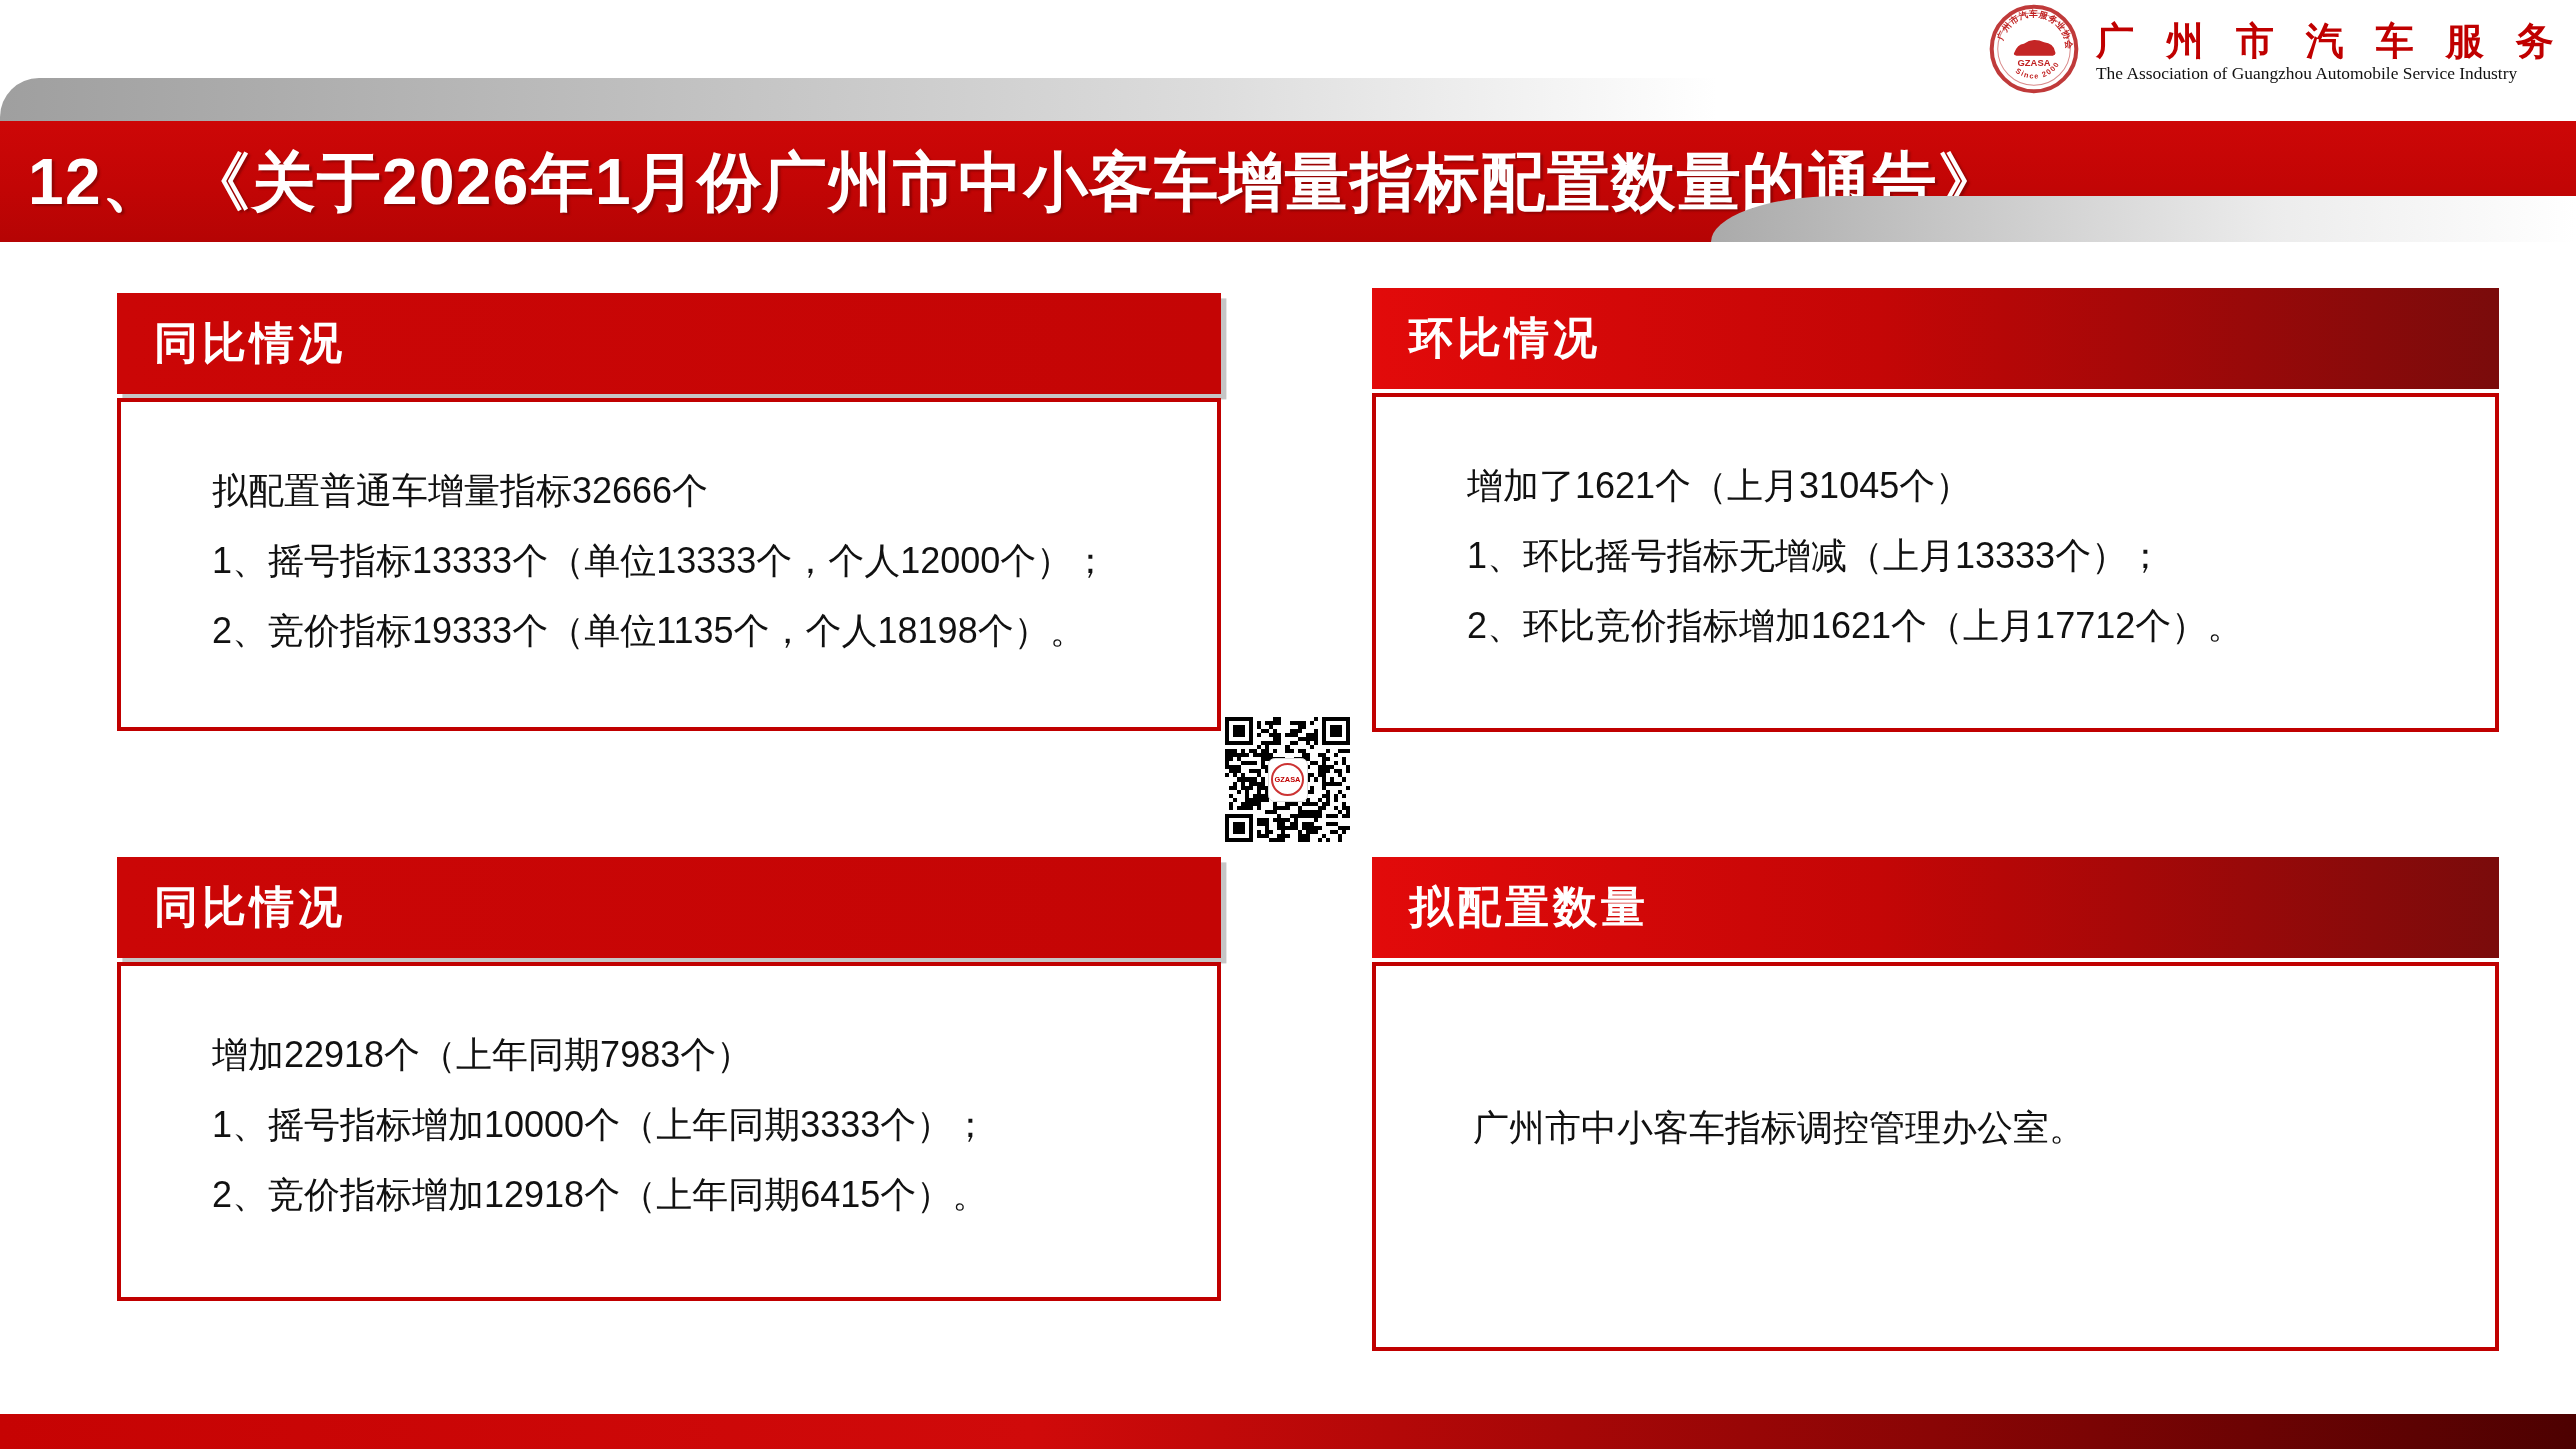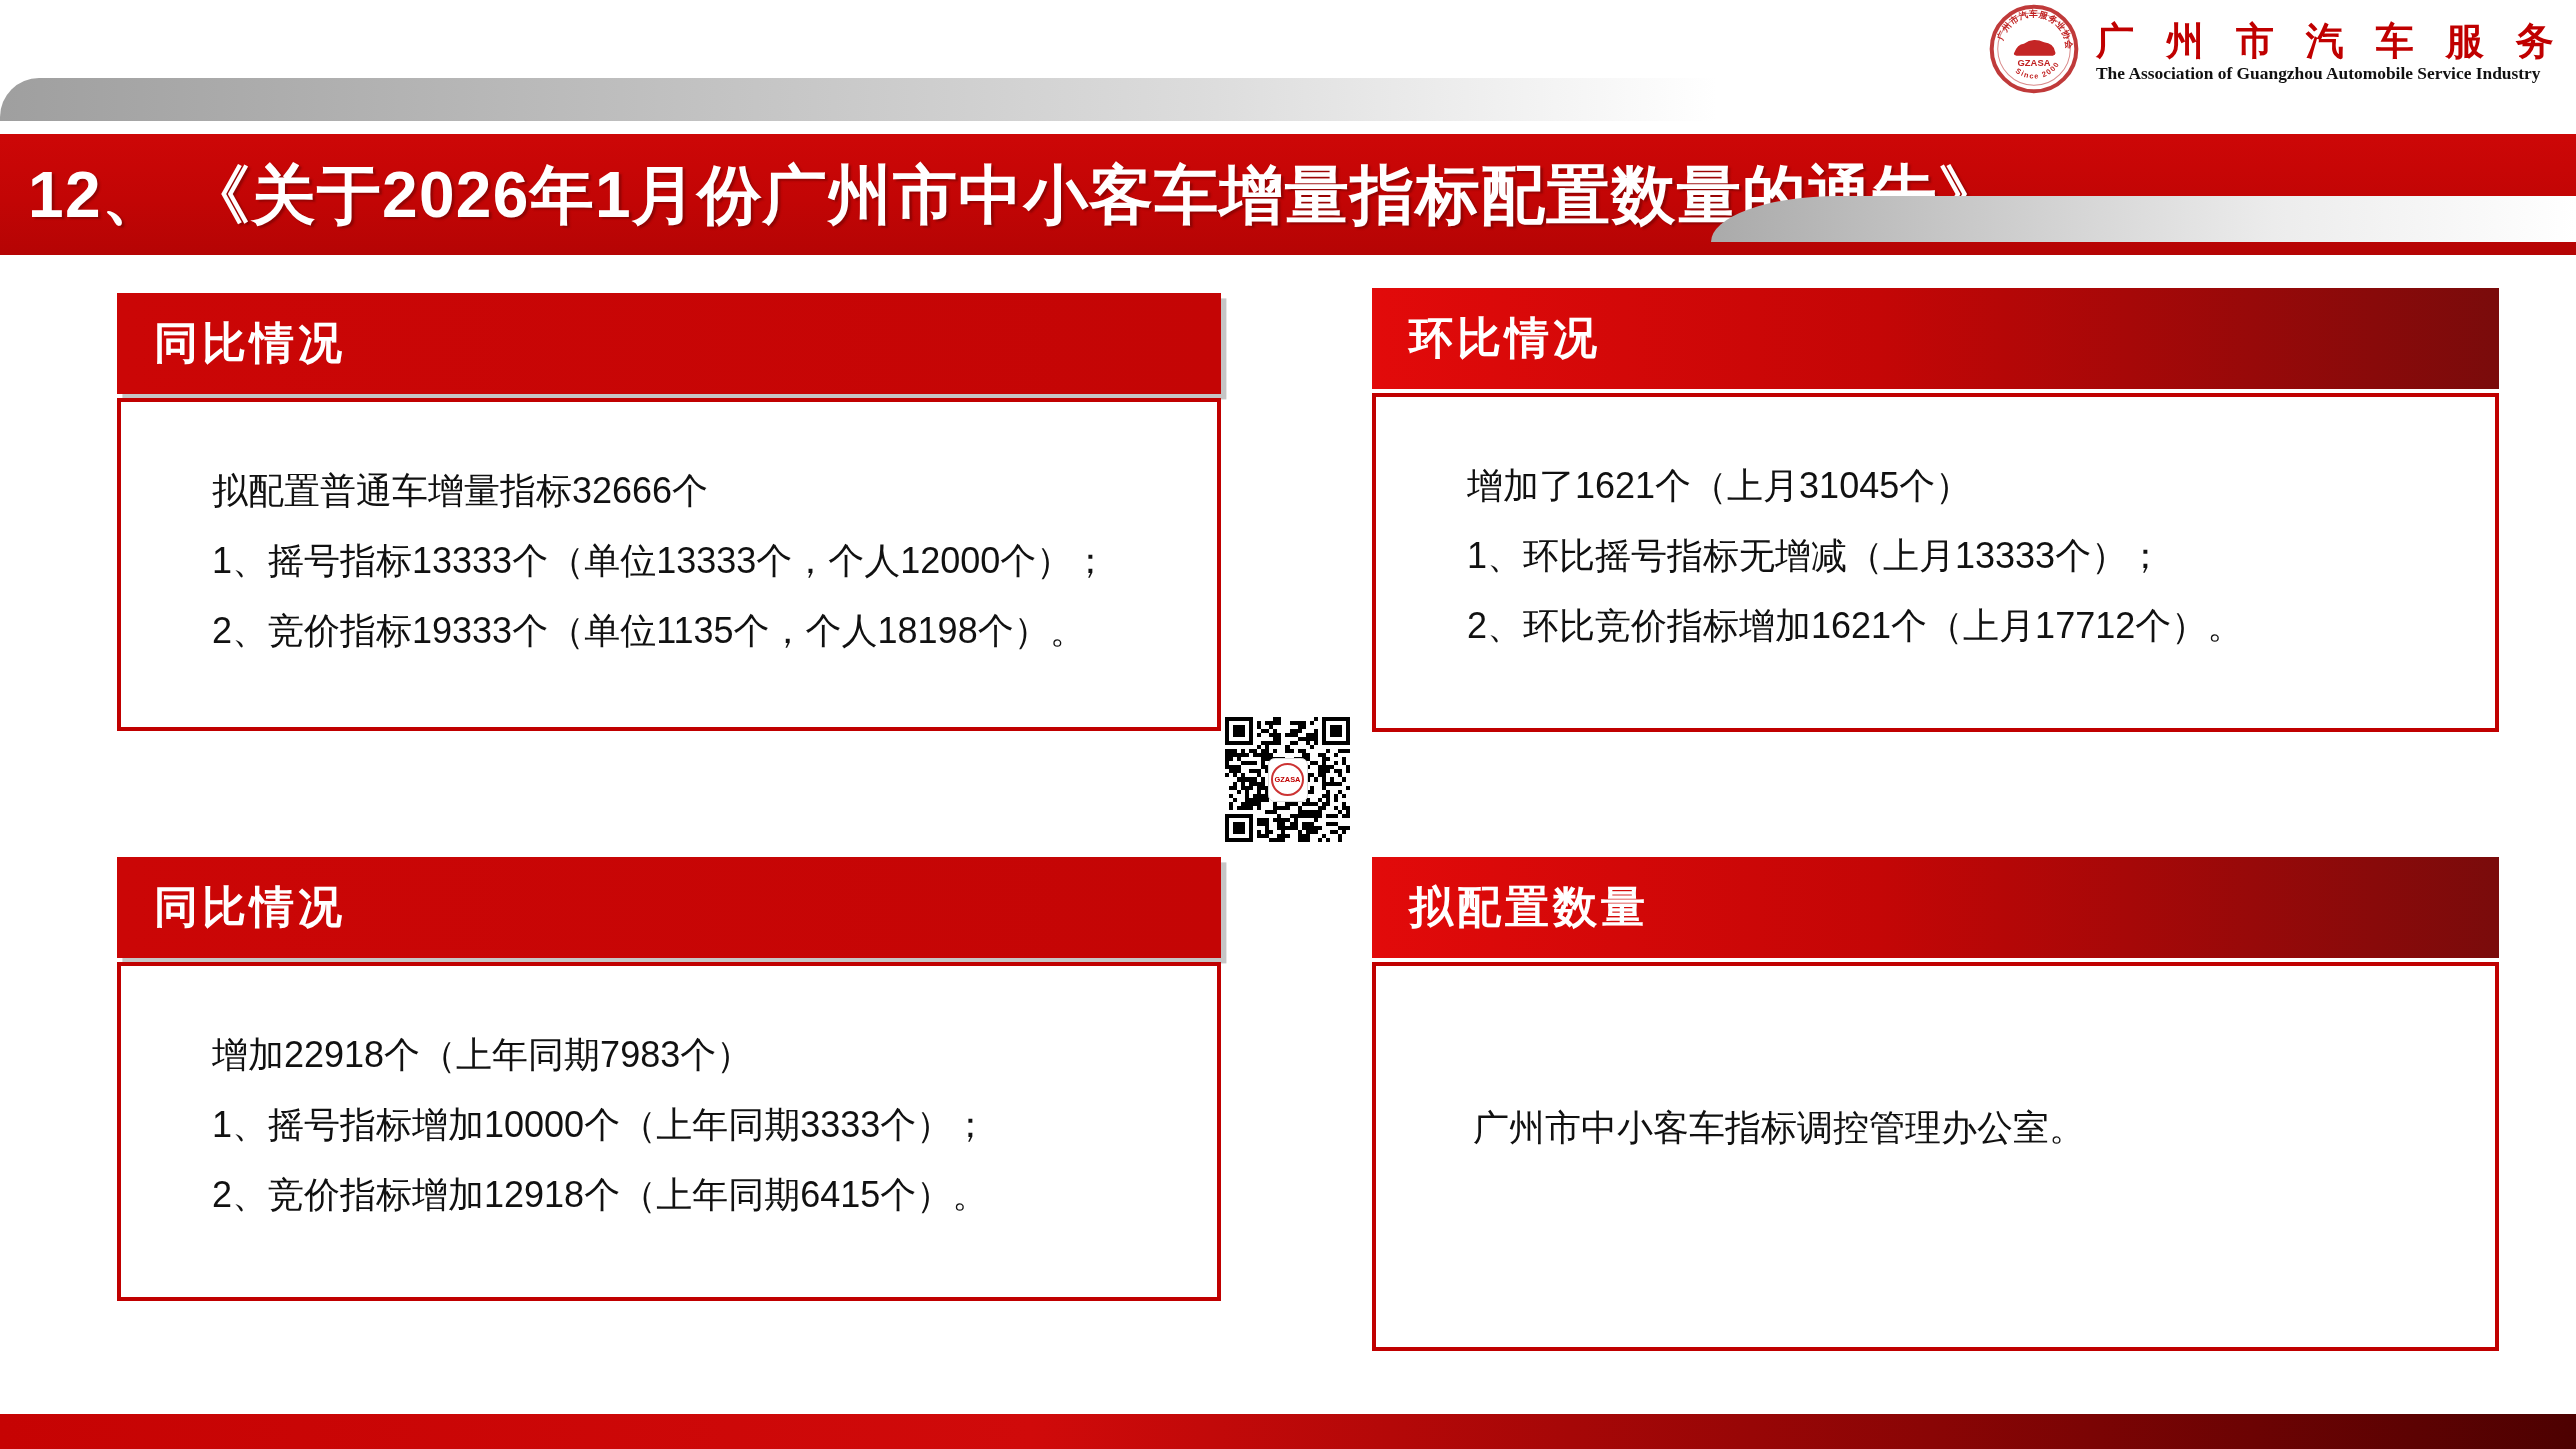--- a/index.html
+++ b/index.html
@@ -8,21 +8,21 @@
     font-family:"Liberation Sans","DejaVu Sans",sans-serif;
   }
   
   .band-top{
     position:absolute;left:0;top:78px;width:1717px;height:43px;
     border-top-left-radius:39px;
     background:linear-gradient(90deg,#9f9f9f 0%,#bdbdbd 35%,#dcdcdc 70%,rgba(255,255,255,0) 100%);
   }
   
   .banner{
-    position:absolute;left:0;top:134px;width:2576px;height:121px;
+    position:absolute;left:0;top:121px;width:2576px;height:121px;
     background:linear-gradient(180deg,#cd0707 0%,#c20505 55%,#b50404 100%);
   }
   .banner-title{
     position:absolute;left:28px;top:50%;transform:translateY(-50%);
     color:#ffffff;font-size:64px;font-weight:bold;letter-spacing:1.3px;white-space:nowrap;
     text-shadow:2.7px 2.7px 2px rgba(60,0,0,.35);
   }
   
   .arc-band{
     position:absolute;left:1711px;top:196px;width:865px;height:46px;
@@ -30,21 +30,21 @@
     background:linear-gradient(90deg,#aaaaaa 0%,#c9c9c9 30%,#ececec 65%,#ffffff 100%);
   }
   
   .logo-wrap{position:absolute;left:1989px;top:4px;width:577px;height:94px;}
   .logo-badge{position:absolute;left:0;top:0;width:90px;height:90px;}
   .logo-cn{
     position:absolute;left:107px;top:12px;color:#c00000;font-size:38px;font-weight:bold;
     letter-spacing:10.7px;white-space:nowrap;
   }
   .logo-en{
-    position:absolute;left:107px;top:59px;color:#111111;font-size:17.4px;font-weight:bold;
+    position:absolute;left:107px;top:59px;color:#111111;font-size:17.4px;font-weight:normal;
     font-family:"Liberation Serif","DejaVu Serif",serif;white-space:nowrap;
   }
   
   .box{position:absolute;}
   .box-header{
     position:absolute;left:0;top:0;height:101px;width:100%;
     display:flex;align-items:center;box-sizing:border-box;padding-left:37px;
   }
   .box-header .hdr-label{
     color:#ffffff;font-size:44px;font-weight:bold;letter-spacing:4px;white-space:nowrap;

